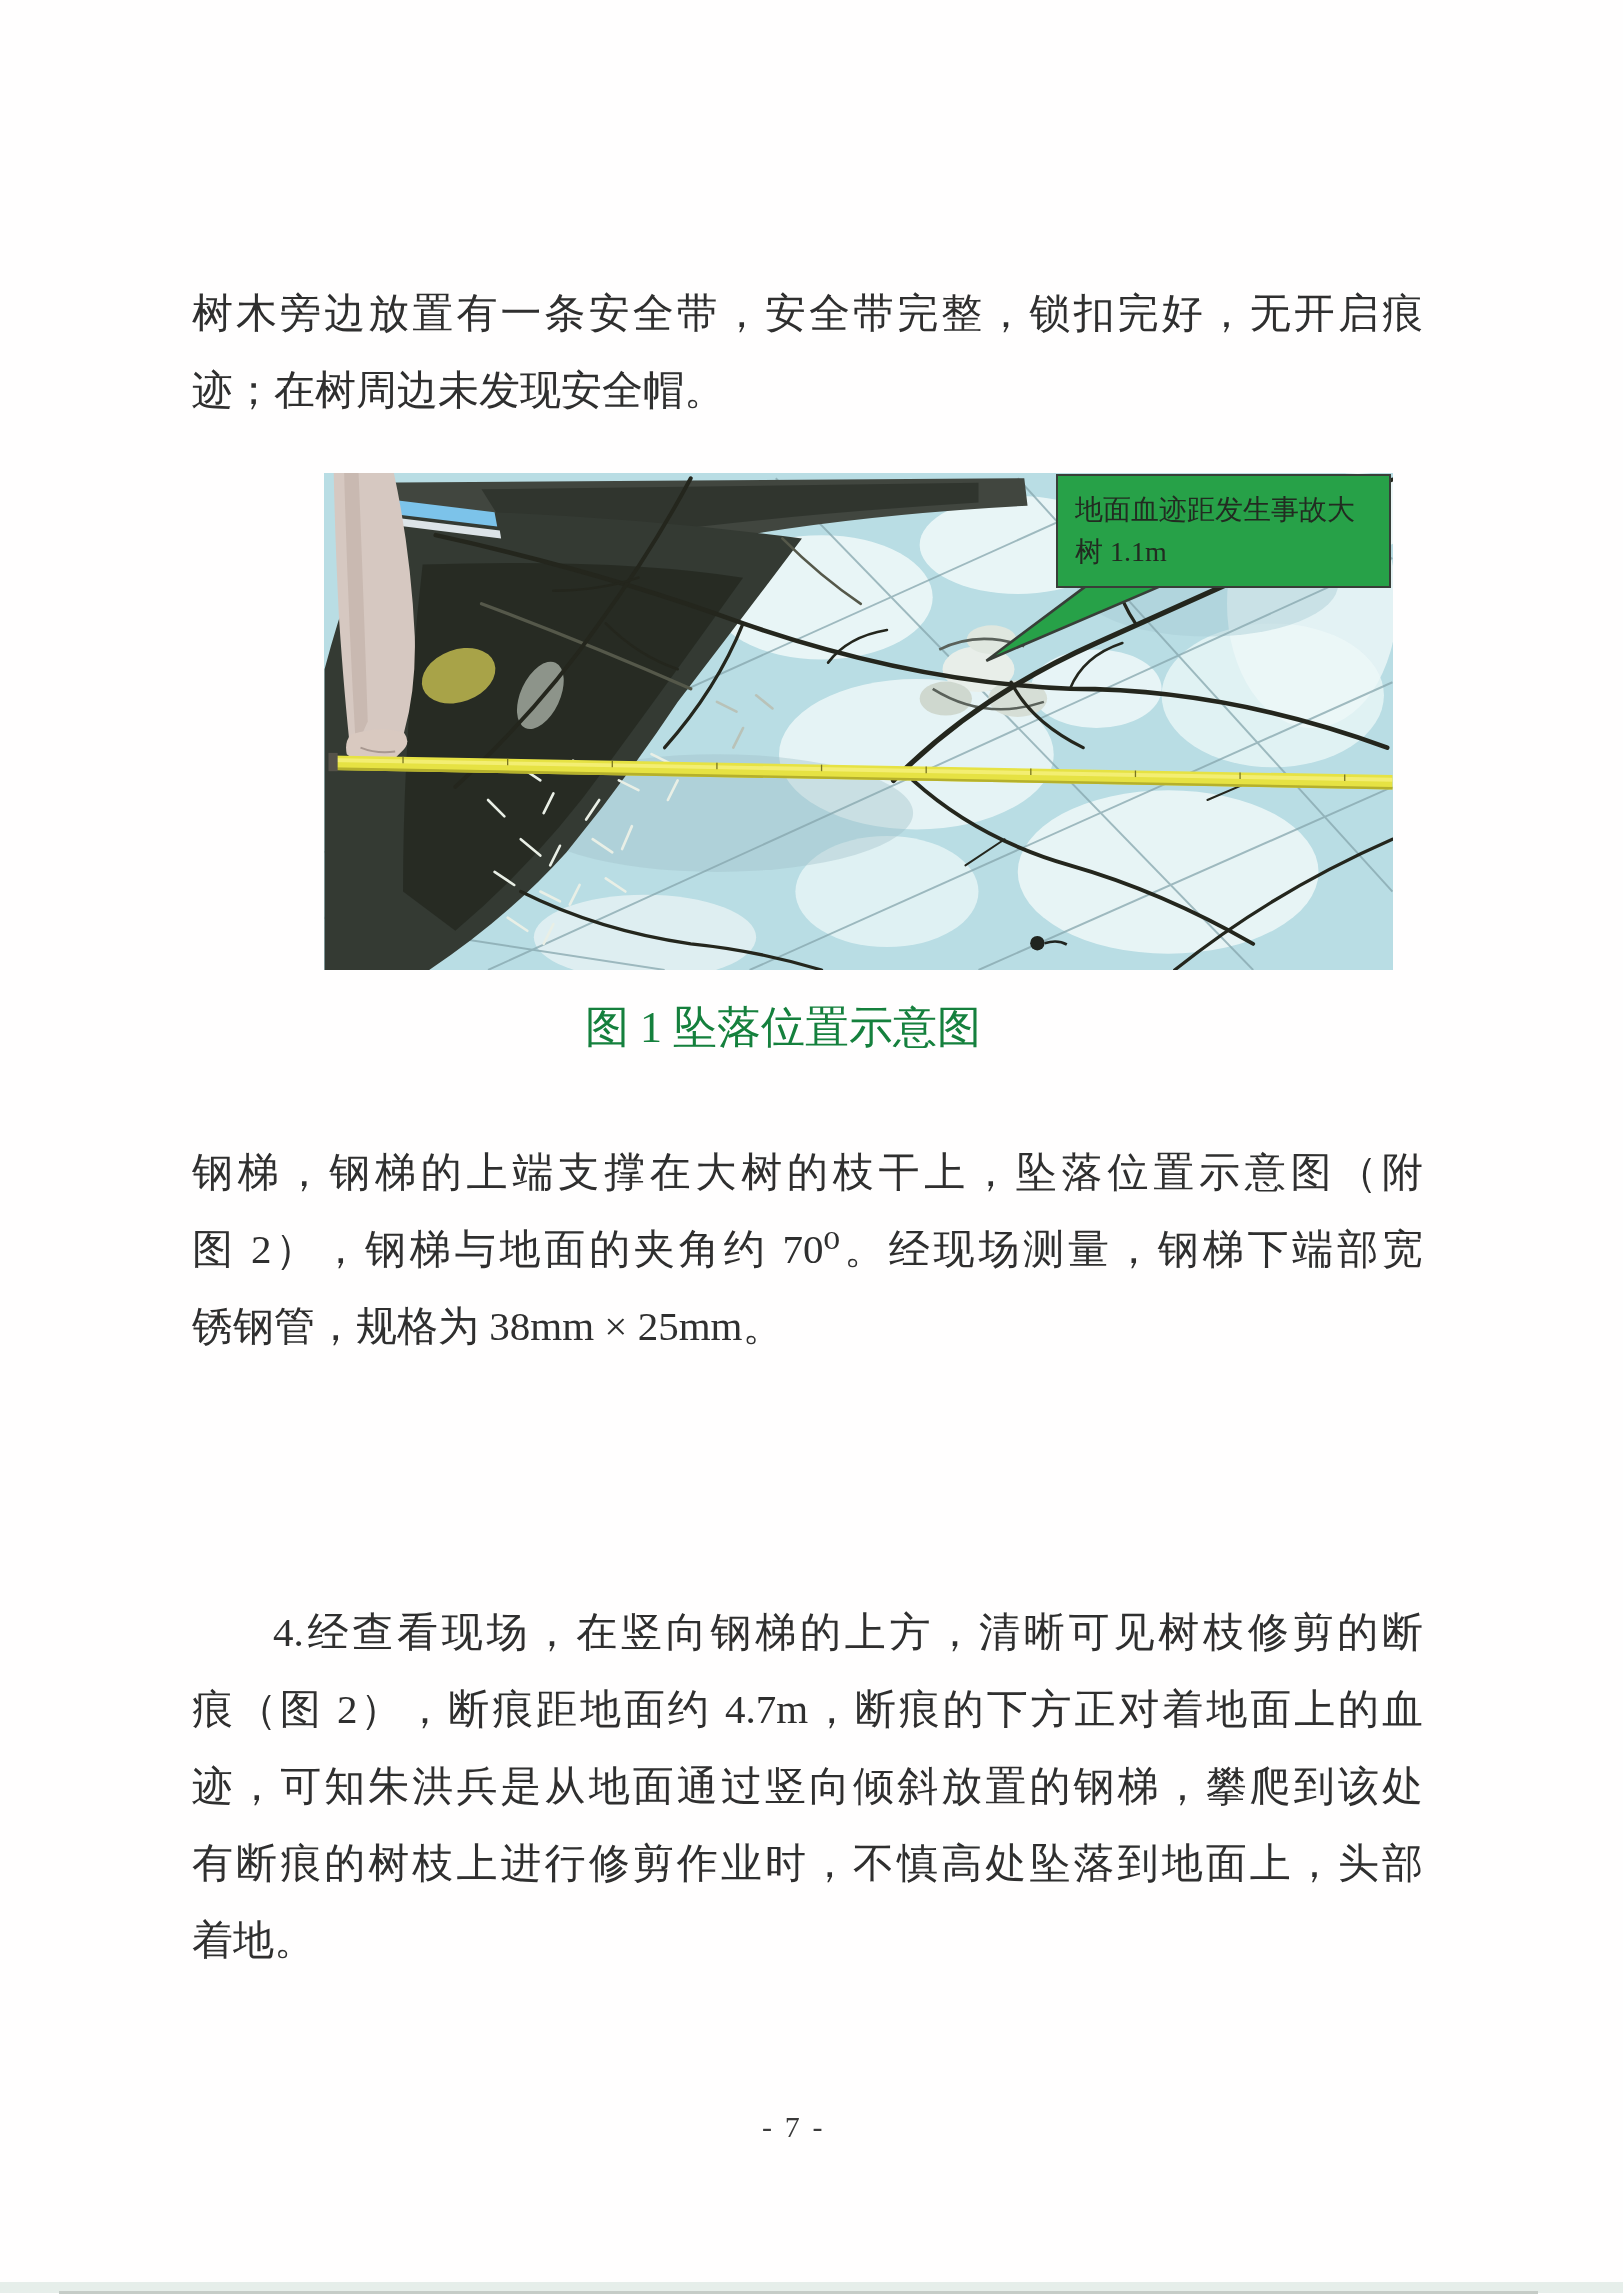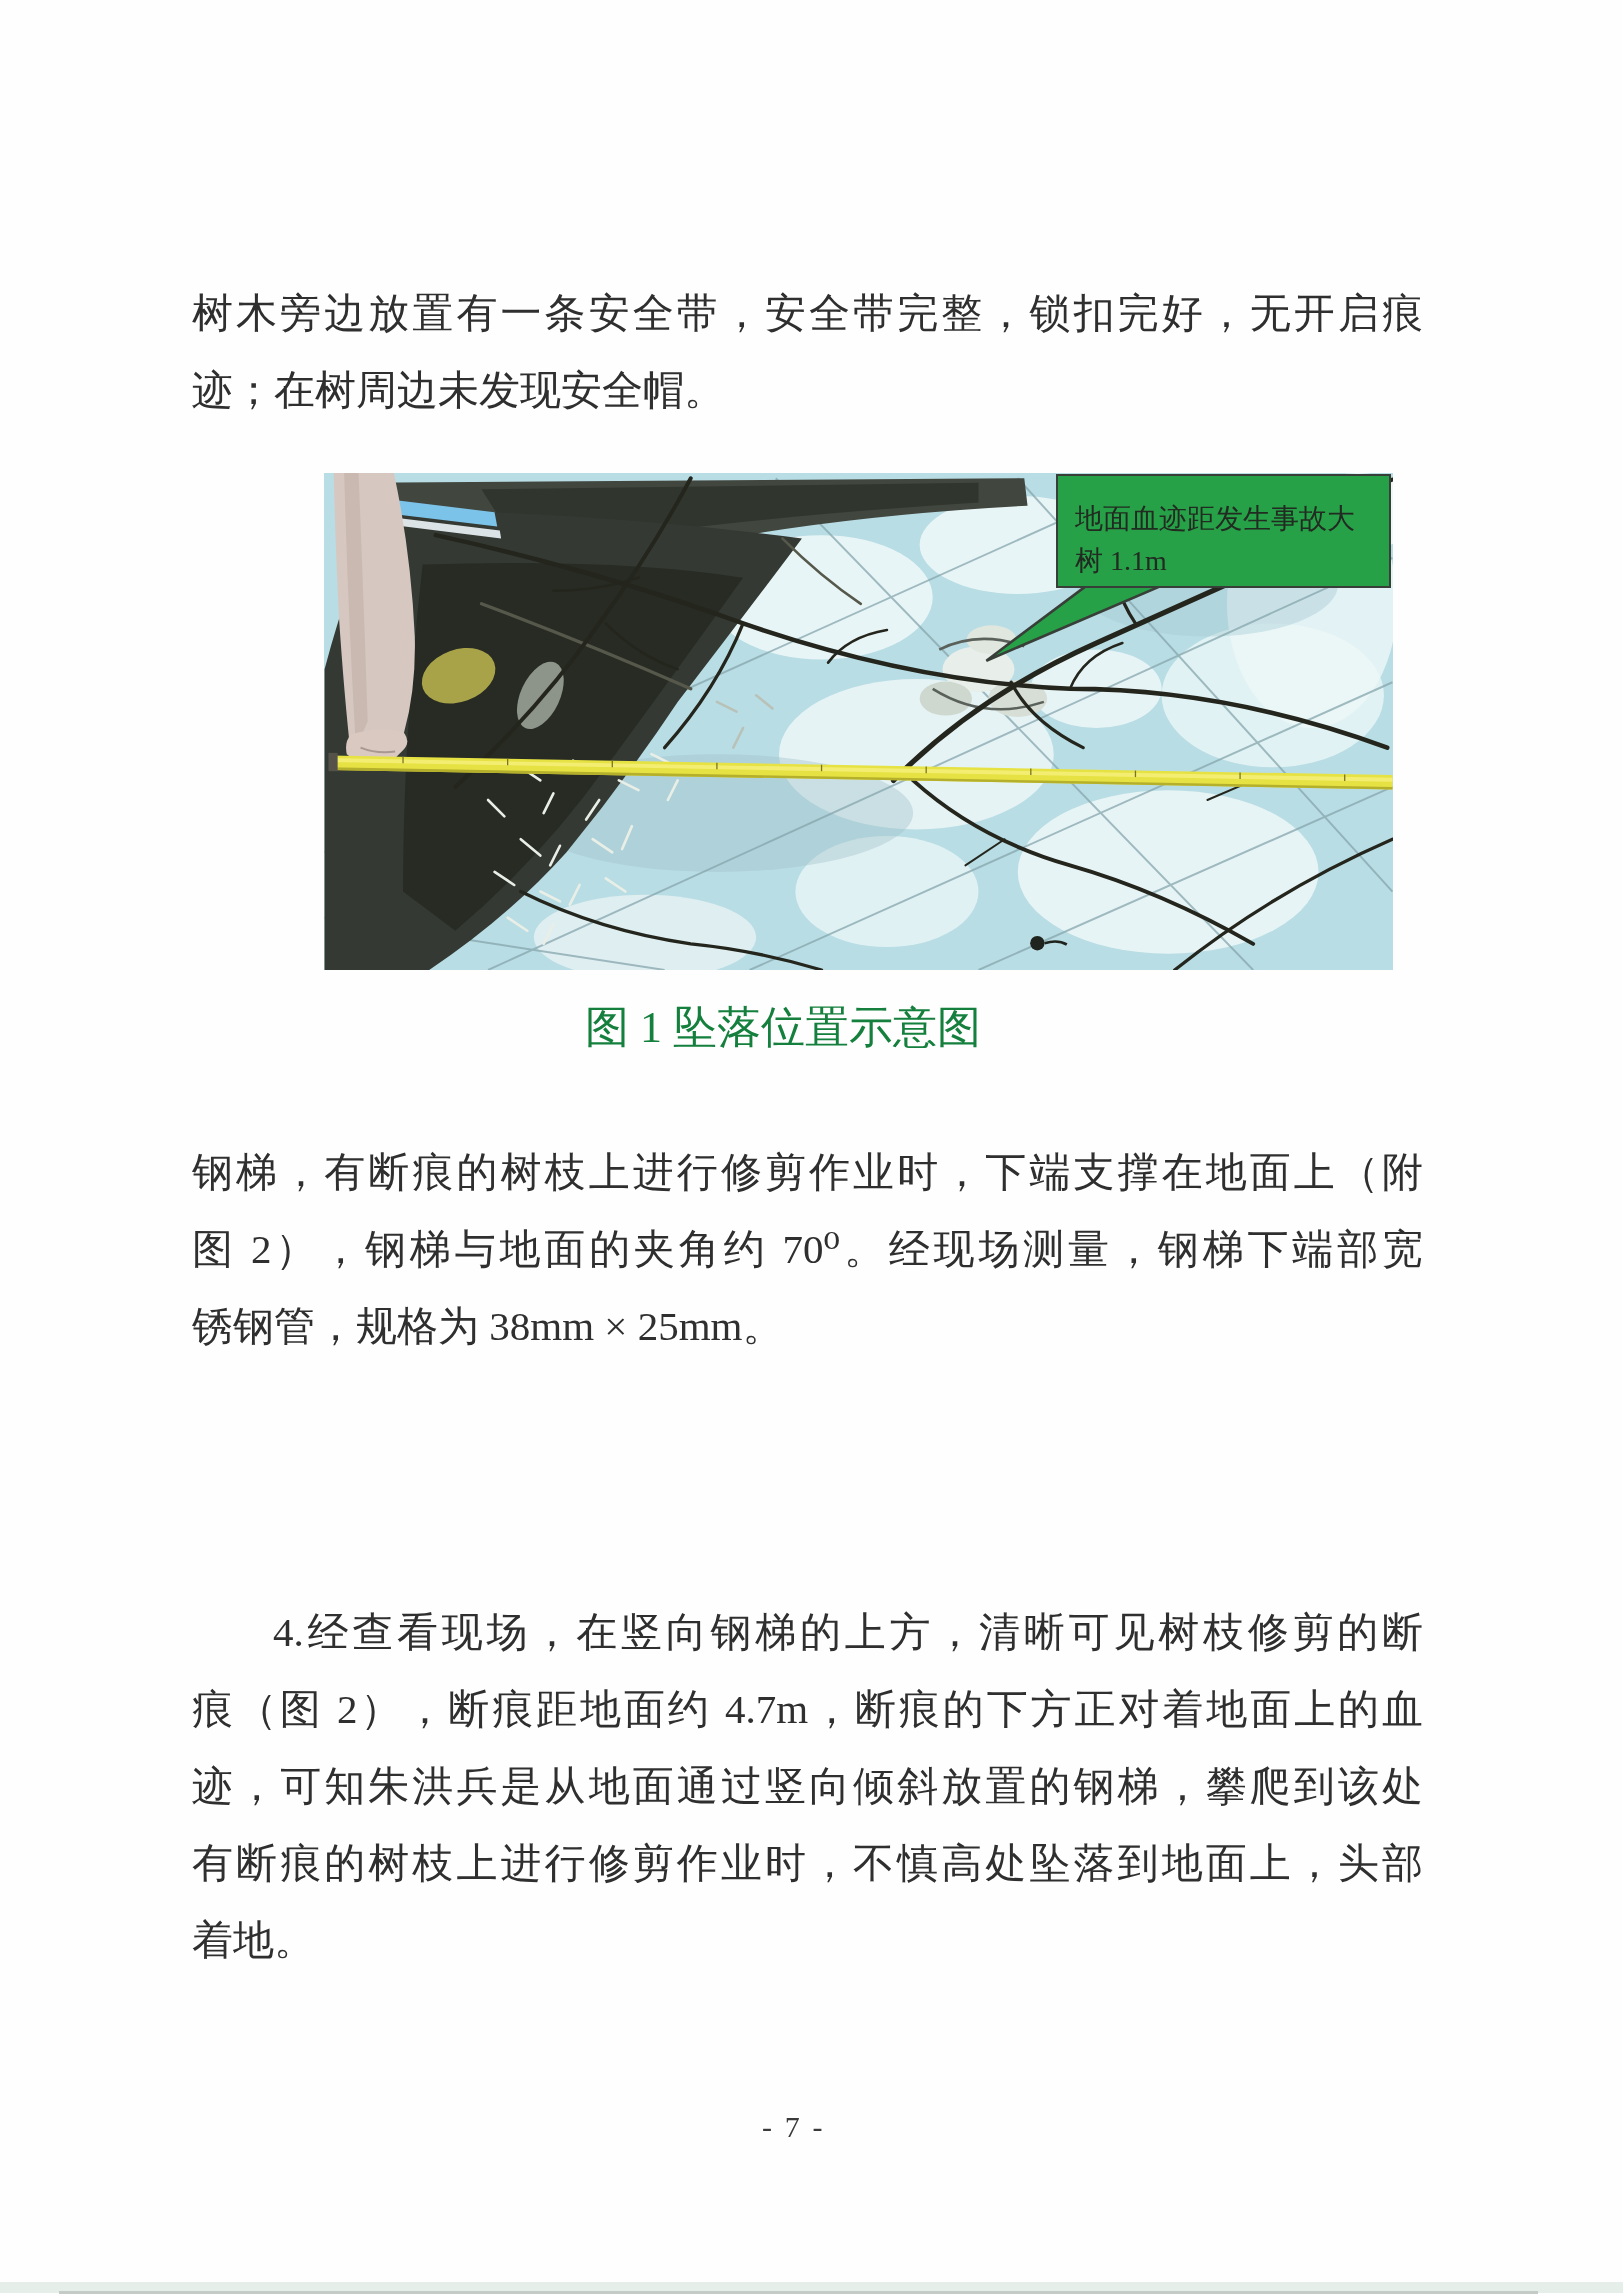--- a/index.html
+++ b/index.html
@@ -24,21 +24,21 @@
   .p4{top:1594px;}
   .photo{
     position:absolute;left:324px;top:473px;width:1069px;height:497px;
     overflow:hidden;background:#b9dde4;
   }
   .photo svg{position:absolute;left:0;top:0;}
   .callout{
     position:absolute;left:732px;top:1.3px;width:335px;height:114px;
     box-sizing:border-box;
     background:#27a148;border:2.6px solid #383e38;
-    padding:22px 0 0 17px;
+    padding:13px 0 0 17px;
     font-size:28px;line-height:42px;color:#222b21;
   }
   .callout .cl{white-space:nowrap;}
   .caption{
     position:absolute;left:585px;top:989px;height:77px;line-height:77px;
     font-size:44px;color:#15803d;white-space:nowrap;
   }
   .pageno{
     position:absolute;left:0;top:2110px;width:1587px;text-align:center;
     font-size:30px;color:#3a3a3a;letter-spacing:2.6px;
@@ -194,21 +194,21 @@
 
     <div class="callout">
       <div class="cl">地面血迹距发生事故大</div>
       <div class="cl">树 1.1m</div>
     </div>
   </div>
 
   <div class="caption">图 1 坠落位置示意图</div>
 
   <div class="para p3">
-    <div class="line jline">钢梯，有断痕的树枝上进行修剪作业时，下端支撑在地面上（附</div>
+    <div class="line jline">钢梯，钢梯的上端支撑在大树的枝干上，坠落位置示意图（附</div>
     <div class="line jline">图 2），钢梯与地面的夹角约 70⁰。经现场测量，钢梯下端部宽</div>
     <div class="line lline">锈钢管，规格为 38mm × 25mm。</div>
   </div>
 
   <div class="para p4">
     <div class="line jline indent">4.经查看现场，在竖向钢梯的上方，清晰可见树枝修剪的断</div>
     <div class="line jline">痕（图 2），断痕距地面约 4.7m，断痕的下方正对着地面上的血</div>
     <div class="line jline">迹，可知朱洪兵是从地面通过竖向倾斜放置的钢梯，攀爬到该处</div>
     <div class="line jline">有断痕的树枝上进行修剪作业时，不慎高处坠落到地面上，头部</div>
     <div class="line lline">着地。</div>

